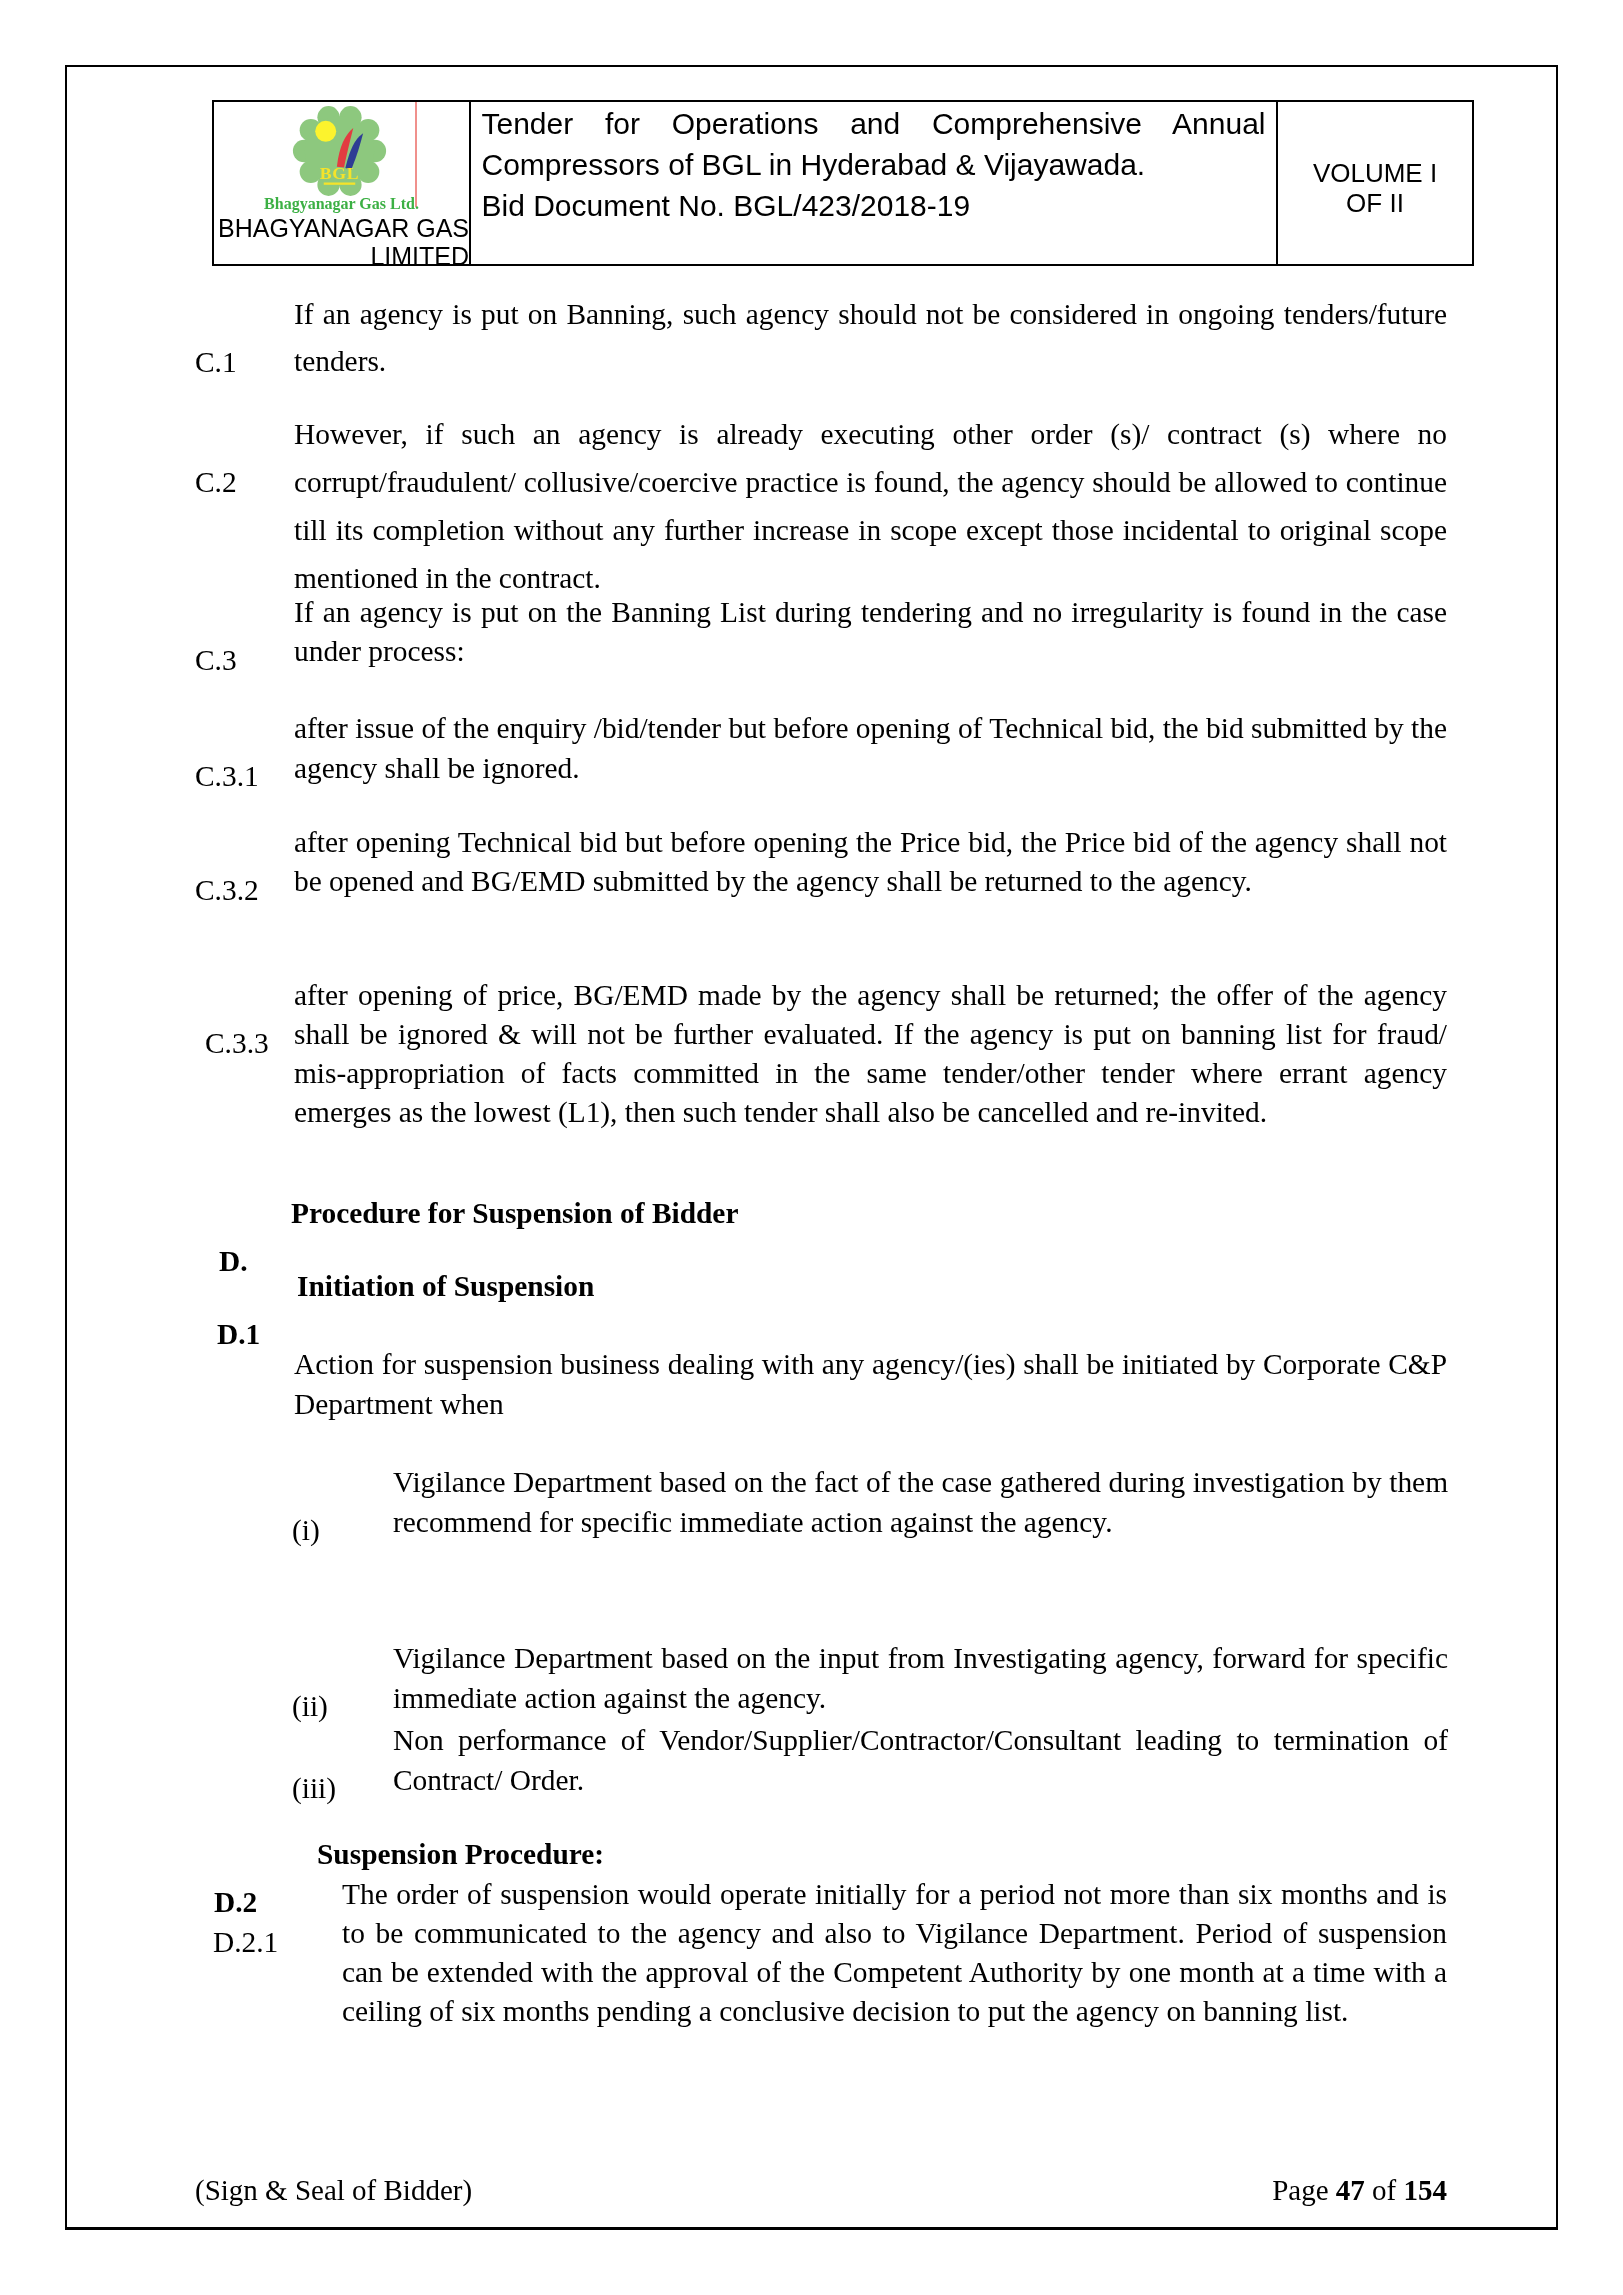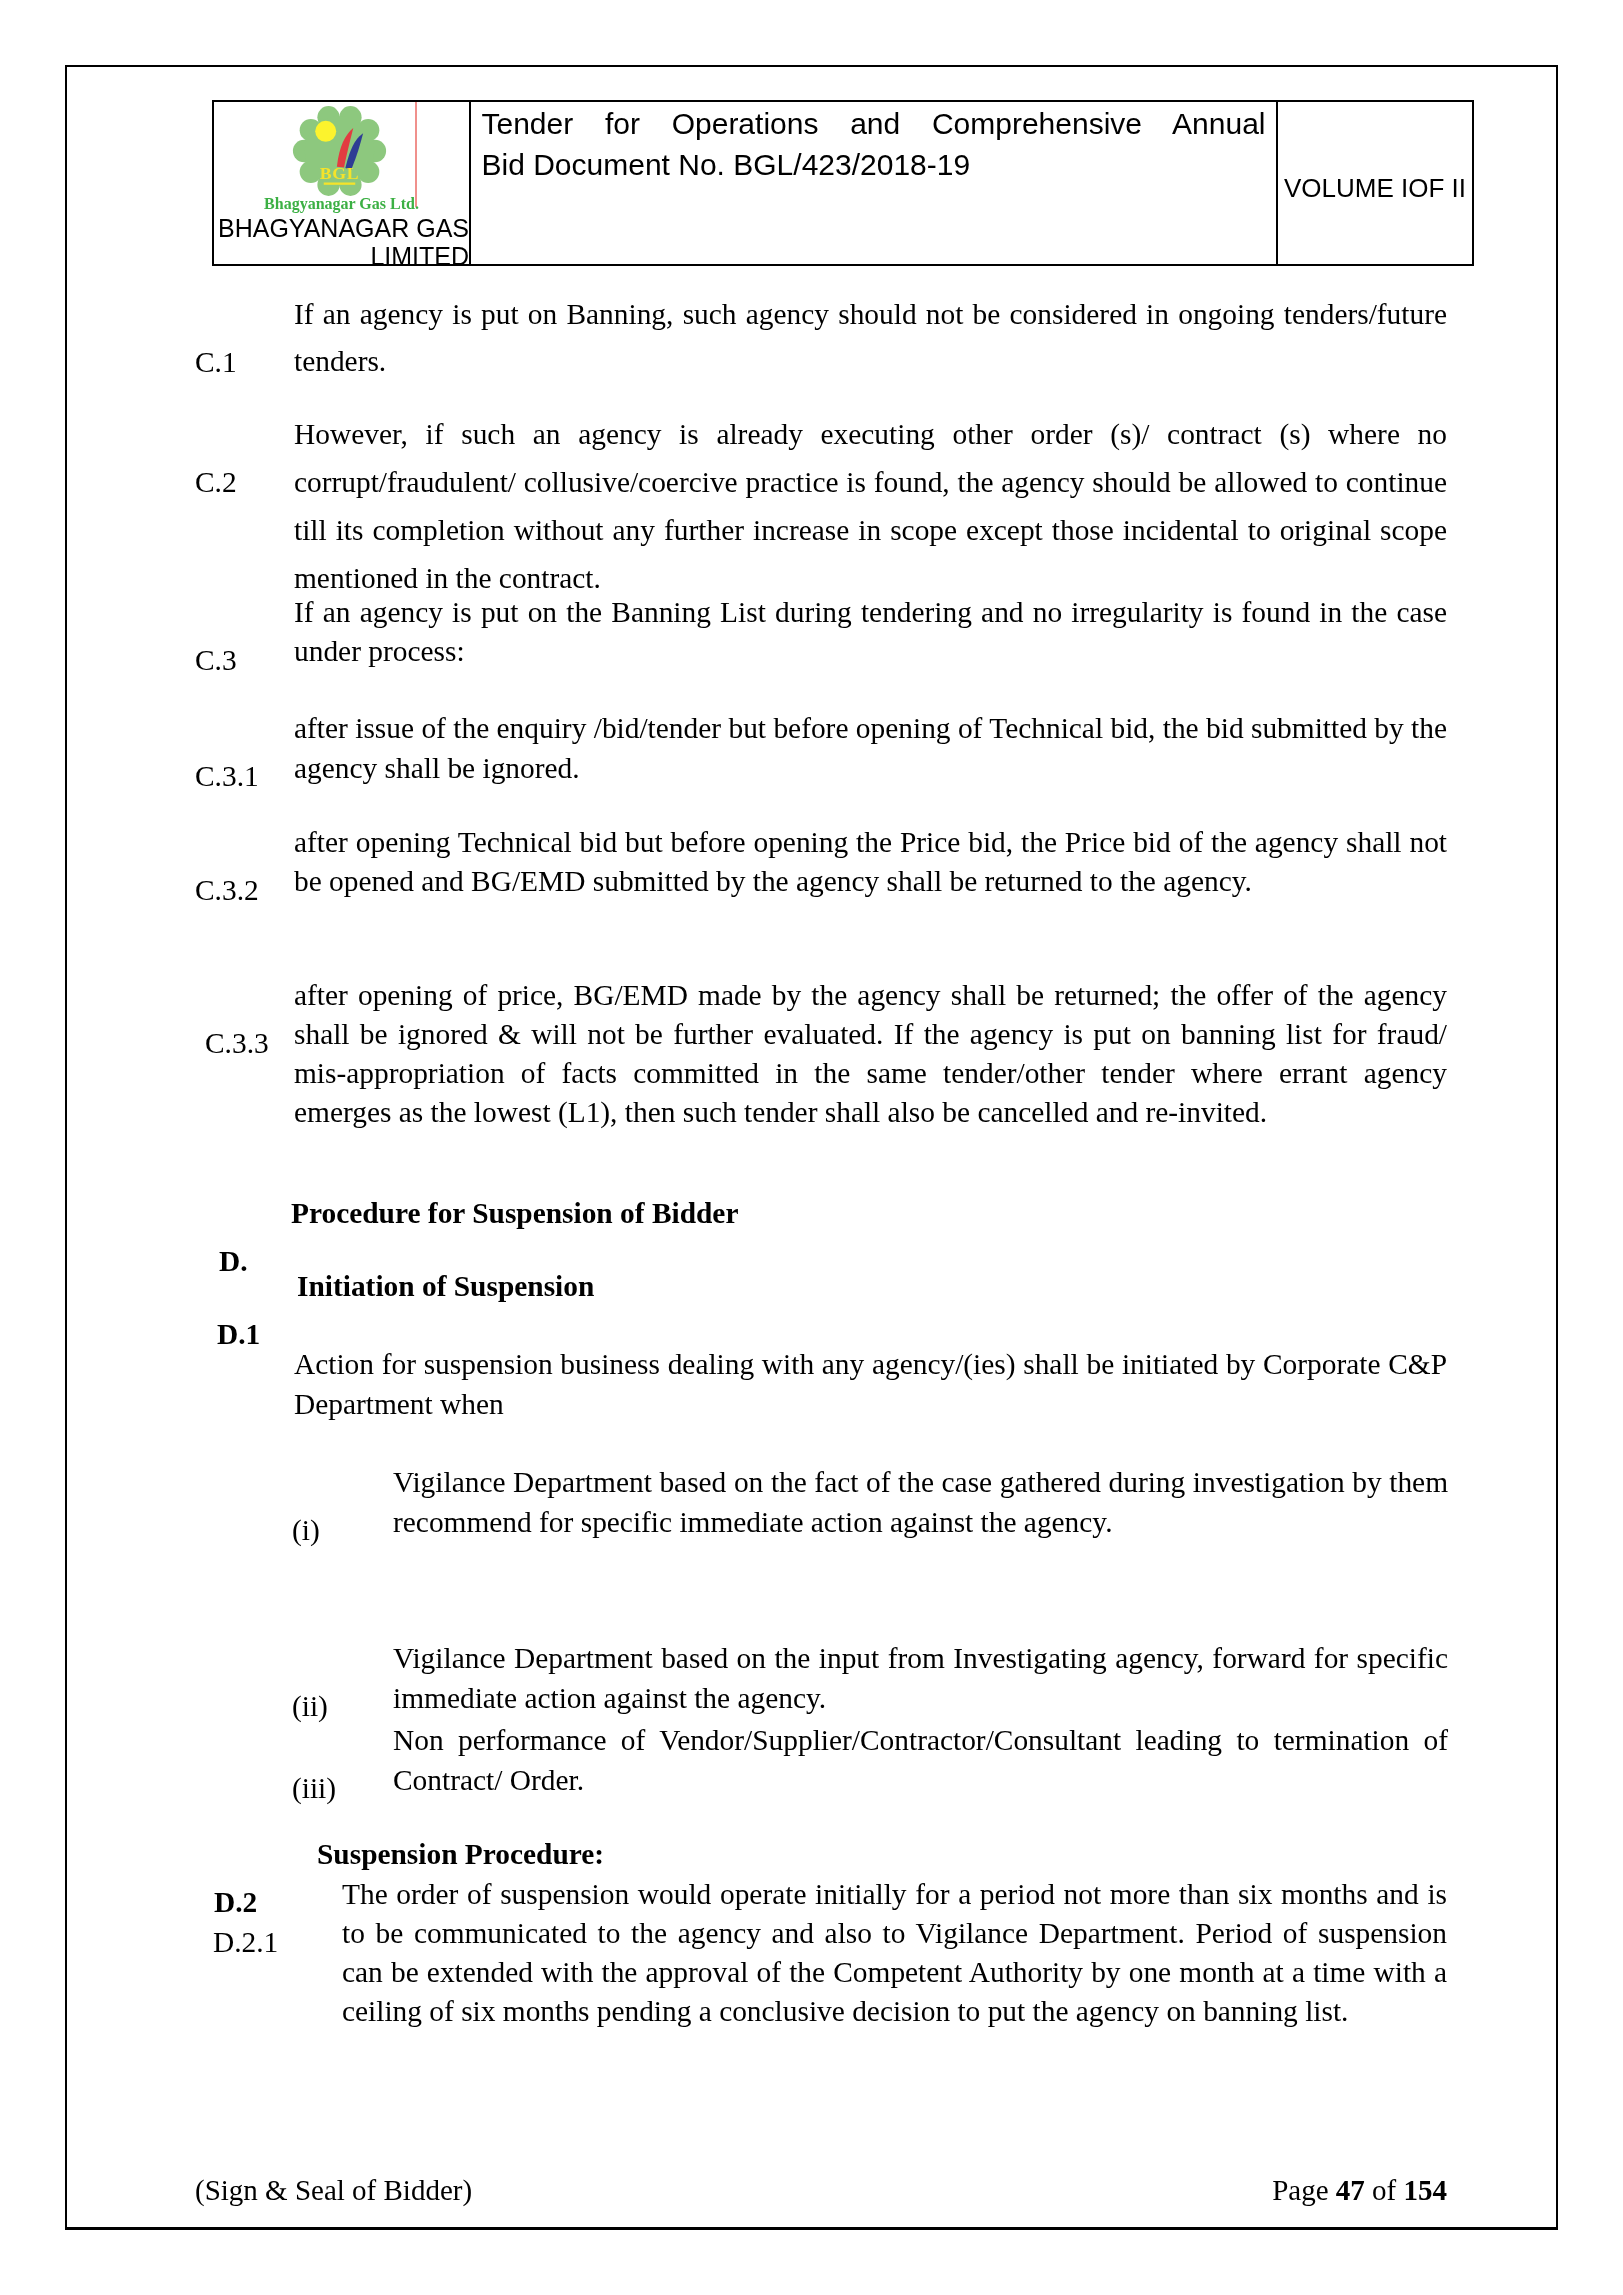--- a/index.html
+++ b/index.html
@@ -24,21 +24,21 @@
   .company{position:absolute;left:0;top:113px;width:100%;text-align:right;
       font-family:"Liberation Sans", sans-serif;font-size:25px;line-height:27.5px;}
 
   .title-cell{padding:1.3px 10.5px 0 10.5px;font-family:"Liberation Sans", sans-serif;
       font-size:30px;line-height:41px;}
   .tl{white-space:normal;}
   .tl.j{text-align:justify;text-align-last:justify;}
   .tl.l{text-align:left;}
   .tl.c{text-align:left;}
 
-  .volume-cell{display:flex;justify-content:center;align-items:center;
+  .volume-cell{display:flex;flex-direction:column;justify-content:center;align-items:center;
       font-family:"Liberation Sans", sans-serif;font-size:26px;line-height:30px;
       padding-top:10px;text-align:center;}
 
   
   .para{position:absolute;left:0;width:1623px;font-size:29.4px;line-height:39px;}
   .para .lbl{position:absolute;left:195px;top:0;white-space:nowrap;margin-top:48px;}
   .para .txt{position:absolute;left:294px;top:0;width:1153px;text-align:justify;}
   .para.heading .lbl,.para.heading .txt{font-weight:bold;}
   .para.heading .txt{text-align:left;width:auto;}
   .para.sub .lbl{left:292px;}
@@ -106,20 +106,21 @@
         <div class="red-line" style="background-color: rgb(240, 144, 140);"></div>
         <div class="logo-sub" style="color: rgb(60, 176, 68);">Bhagyanagar Gas Ltd.</div>
         <div class="company">
           <div>BHAGYANAGAR GAS</div>
           <div>LIMITED</div>
         </div>
       </div>
 
       <div class="cell title-cell">
         <div class="tl j">Tender for Operations and Comprehensive Annual</div>
+        <div class="tl l">Compressors of BGL in Hyderabad &amp; Vijayawada.</div>
         <div class="tl c">Bid Document No. BGL/423/2018-19</div>
       </div>
 
       <div class="cell volume-cell">
         <div>VOLUME I</div>
         <div>OF II</div>
       </div>
     </div>
   </div>
 

